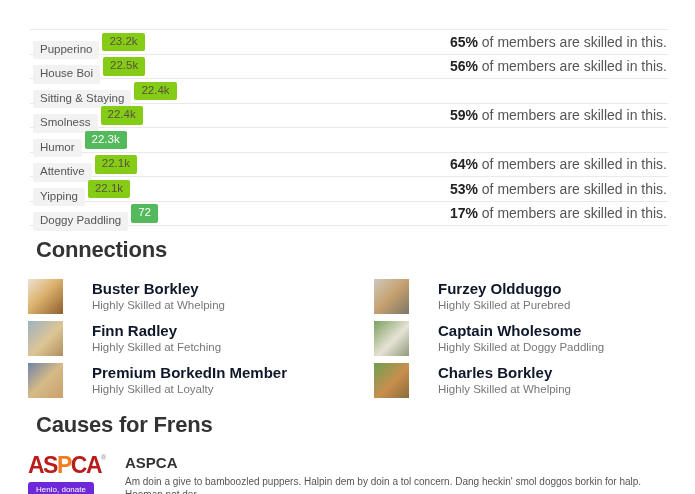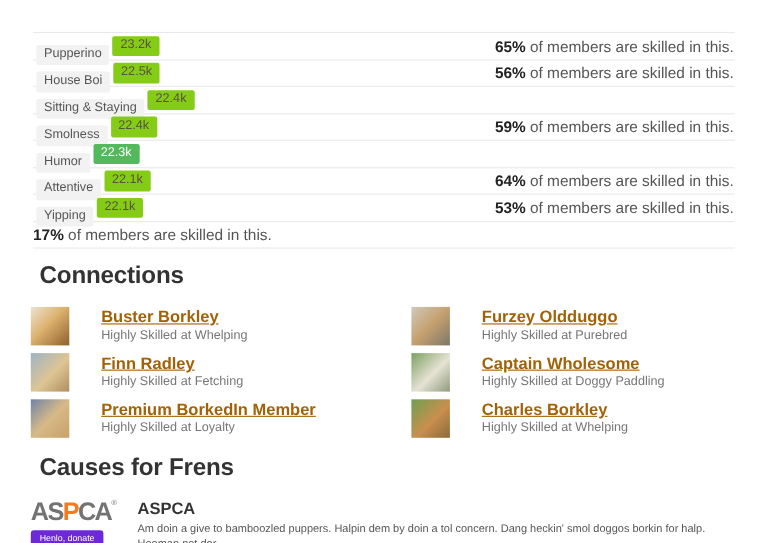--- a/index.html
+++ b/index.html
@@ -102,24 +102,23 @@
   .p1 { background: linear-gradient(135deg, #ece3d4 0%, #dcb26d 45%, #8f5e2e 100%); }
   .p2 { background: linear-gradient(135deg, #cfc9bd 0%, #c5a06e 50%, #7d7668 100%); }
   .p3 { background: linear-gradient(135deg, #9db3c4 0%, #dec593 55%, #b08d5f 100%); }
   .p4 { background: linear-gradient(135deg, #7ba05f 0%, #e6e2d5 55%, #8f9a7a 100%); }
   .p5 { background: linear-gradient(135deg, #6f84a8 0%, #d6ba87 50%, #c9a06a 100%); }
   .p6 { background: linear-gradient(135deg, #6f9e53 0%, #c98f4e 55%, #8a6a3a 100%); }
   .conn-text { padding-top: 1px; }
   .conn-name {
     font-size: 15px;
     font-weight: 700;
-    color: #a16207;
+    color: #0f172a;
     line-height: 1.15;
     cursor: pointer;
-    text-decoration: underline;
   }
   .conn-sub {
     font-size: 11.5px;
     color: #777777;
     margin-top: 2px;
   }
 
   
   .cause-item {
     display: flex;
@@ -132,21 +131,21 @@
     margin-right: 31px;
     text-align: center;
   }
   .aspca-logo {
     font-size: 23px;
     font-weight: 700;
     letter-spacing: -1.5px;
     line-height: 1;
     white-space: nowrap;
   }
-  .aspca-gray { color: #737373; }
+  .aspca-gray { color: #b91c1c; }
   .aspca-orange { color: #f47b20; }
   .aspca-reg {
     font-size: 7px;
     color: #9a9c9e;
     vertical-align: top;
     letter-spacing: 0;
   }
   .donate-button {
     display: inline-block;
     margin-top: 5px;
@@ -226,20 +225,24 @@
 
   <div class="skill-row">
     <div class="skill-left">
       <span class="skill-name">Yipping</span>
       <span class="skill-badge" data-variant="yellow">22.1k</span>
     </div>
     <div class="skill-percent"><b>53%</b> <span>of members are skilled in this.</span></div>
   </div>
 
   <div class="skill-row">
+    <div class="skill-left">
+      <span class="skill-name">Doggy Paddling</span>
+      <span class="skill-badge" data-variant="green">72</span>
+    </div>
     <div class="skill-percent"><b>17%</b> <span>of members are skilled in this.</span></div>
   </div>
 
 </div>
 
 <h2 class="section-heading heading-connections">Connections</h2>
 
 <div class="conn-grid">
 
   <div class="conn-item">

